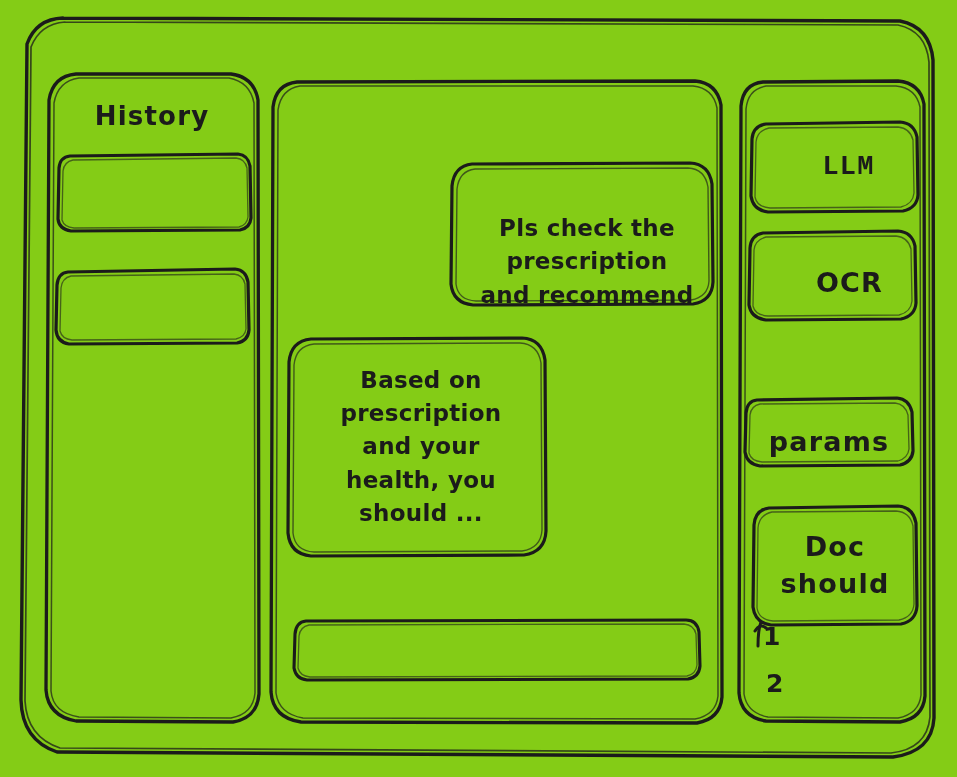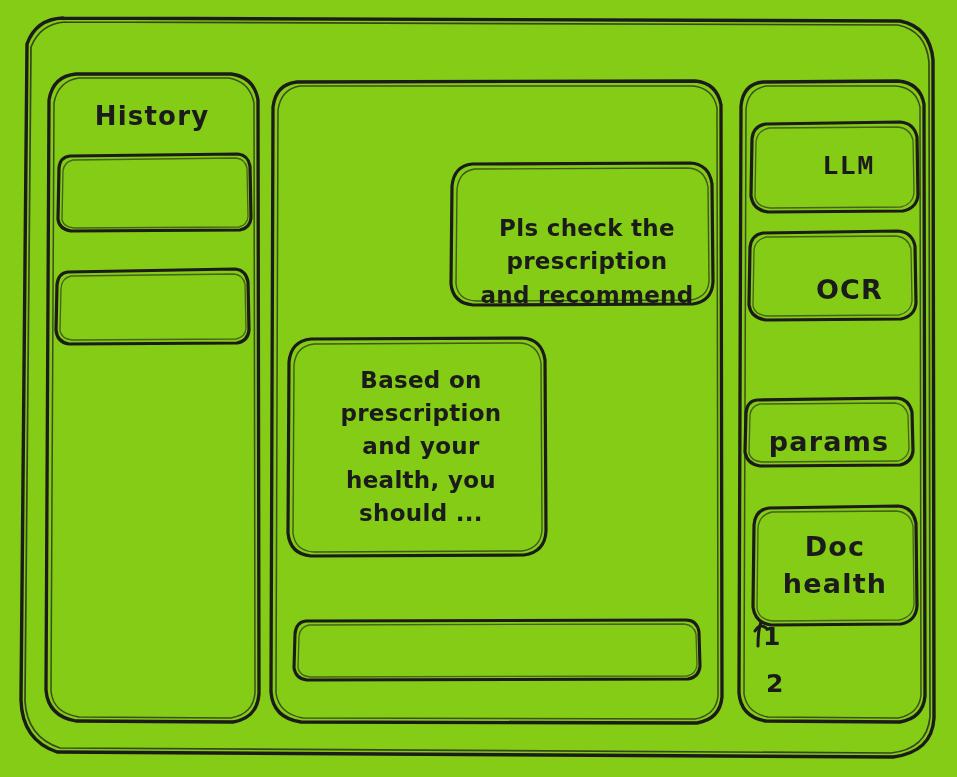--- a/index.html
+++ b/index.html
@@ -155,30 +155,30 @@
     <div class="label hand" style="left:0; top:0; width:406px; height:60px; font-size:20px; justify-content:flex-start; padding-left:14px;"></div>
   </div>
 
   <div class="hit" style="left:739px; top:81px; width:186px; height:641px;"></div>
 
   <div class="hit" style="left:751px; top:122px; width:167px; height:90px;">
     <div class="label hand tool-text" style="left:0; top:0; width:195px; height:90px;font-family:Liberation Mono, monospace;">LLM</div>
   </div>
 
   <div class="hit" style="left:749px; top:231px; width:167px; height:89px;">
-    <div class="label hand tool-text" style="left:0; top:15px; width:201px; height:89px;">OCR</div>
+    <div class="label hand tool-text" style="left:0; top:8px; width:201px; height:89px;">OCR</div>
   </div>
 
   <div class="hit" style="left:745px; top:398px; width:168px; height:68px;">
     <div class="label hand tool-text" style="left:0; top:0; width:168px; height:88px;">params</div>
   </div>
 
   <div class="hit" style="left:753px; top:506px; width:164px; height:119px;">
     <div class="label hand tool-text" style="left:0; top:0; width:164px; height:119px;">Doc
-health</div>
+should</div>
   </div>
 
   <div class="hit" style="left:752px; top:618px; width:40px; height:38px;">
     <div class="label hand marker-text" style="left:0; top:0; width:40px; height:38px;">1</div>
   </div>
 
   <div class="hit" style="left:755px; top:665px; width:40px; height:38px;">
     <div class="label hand marker-text" style="left:0; top:0; width:40px; height:38px;">2</div>
   </div>
 

